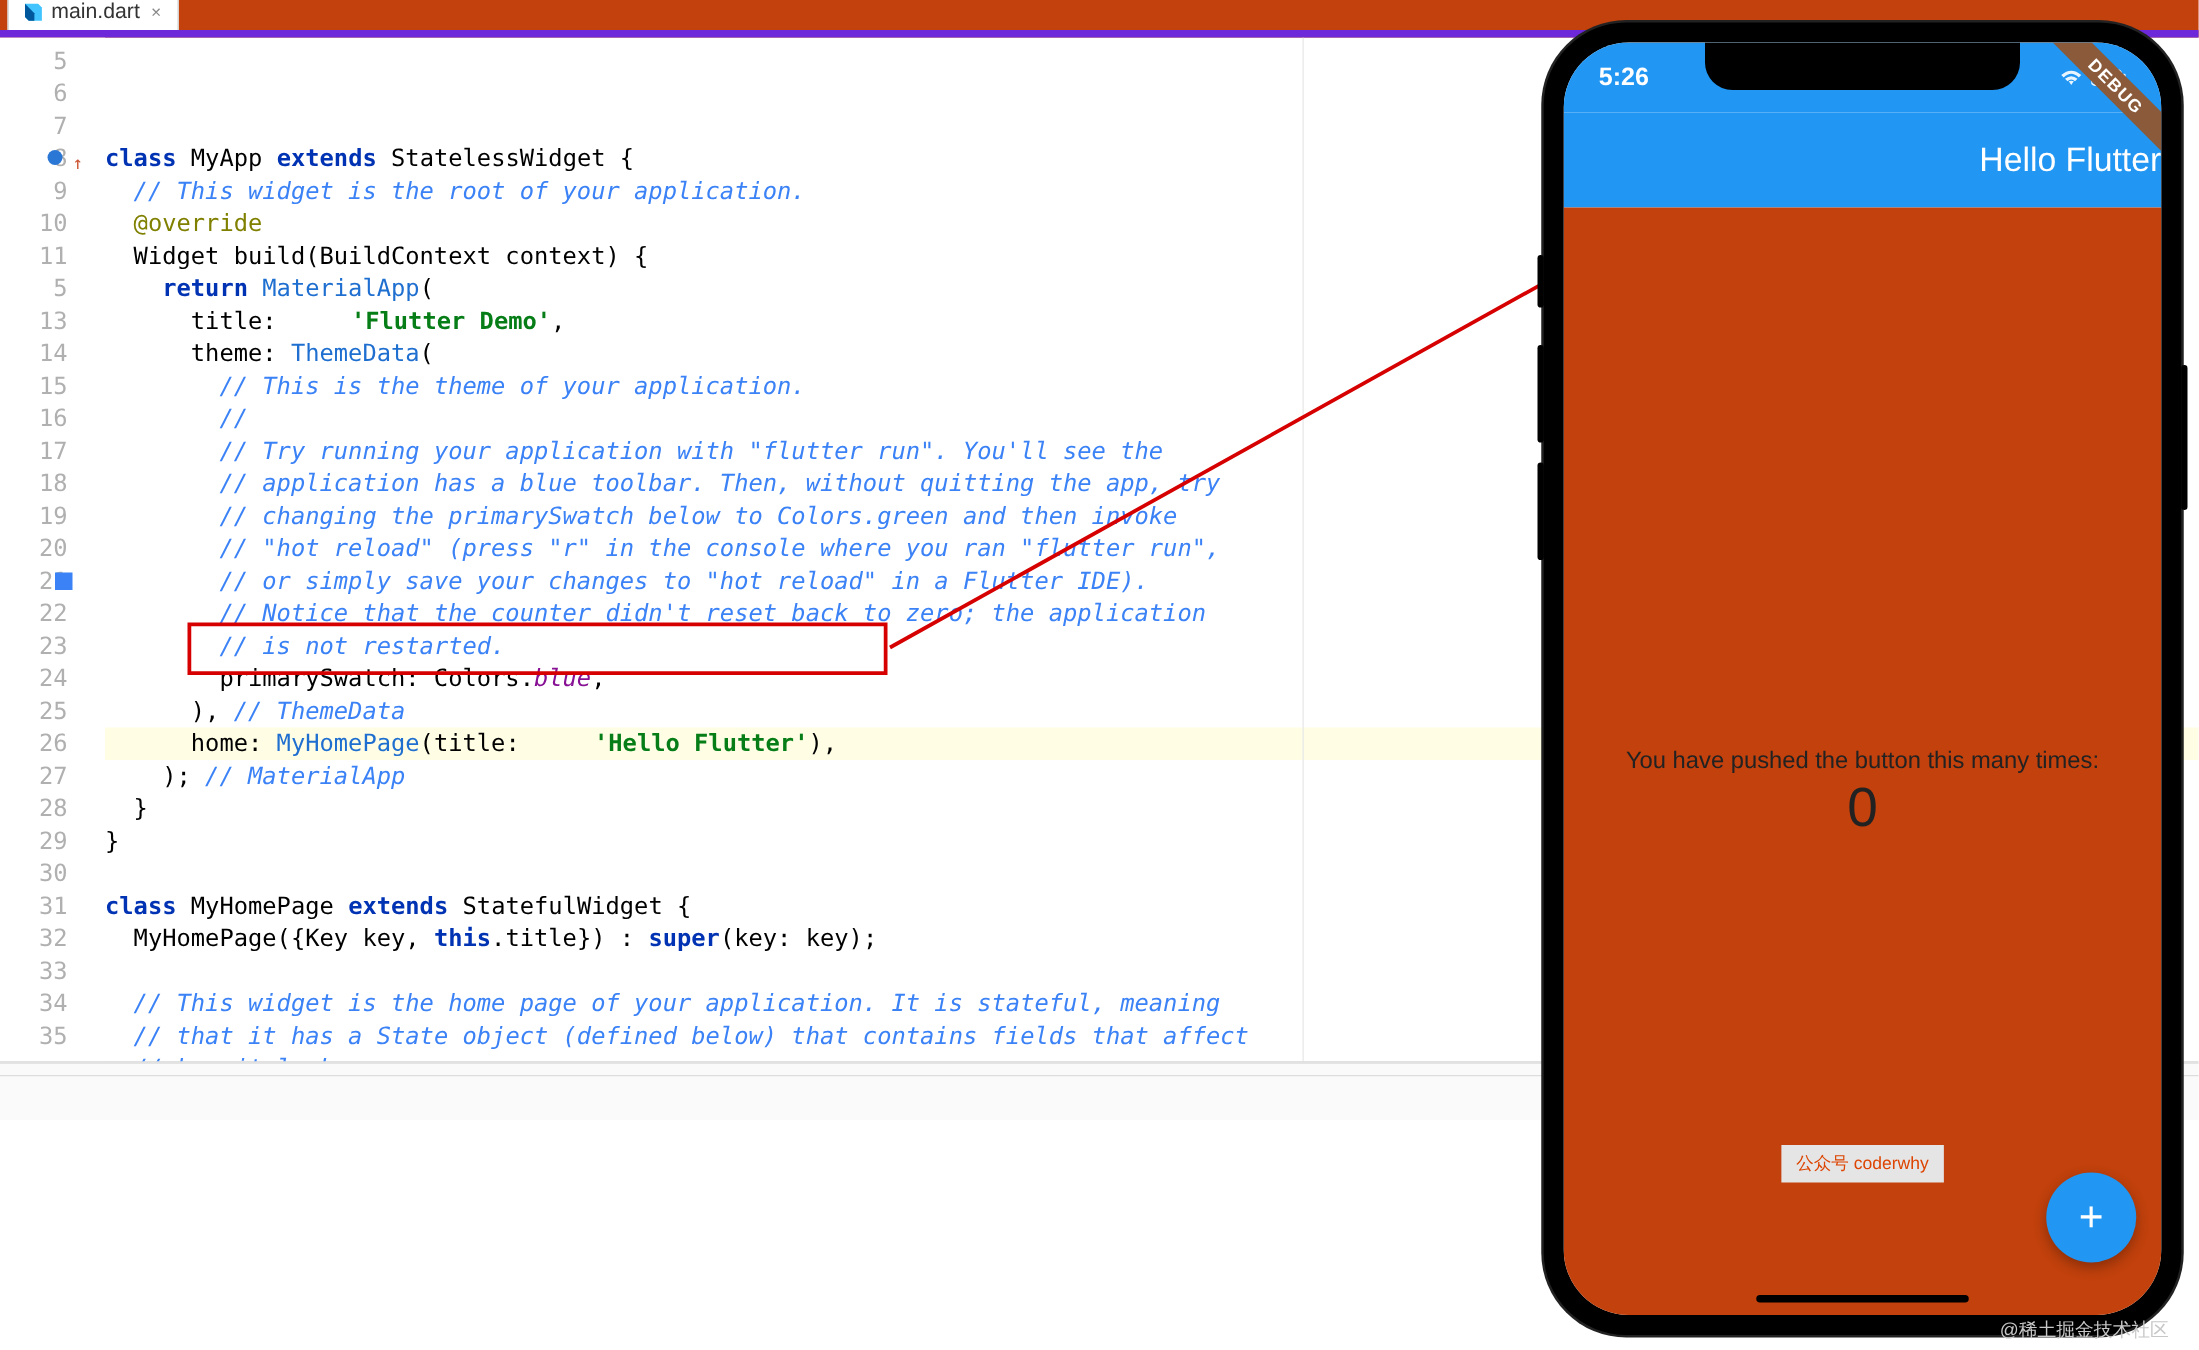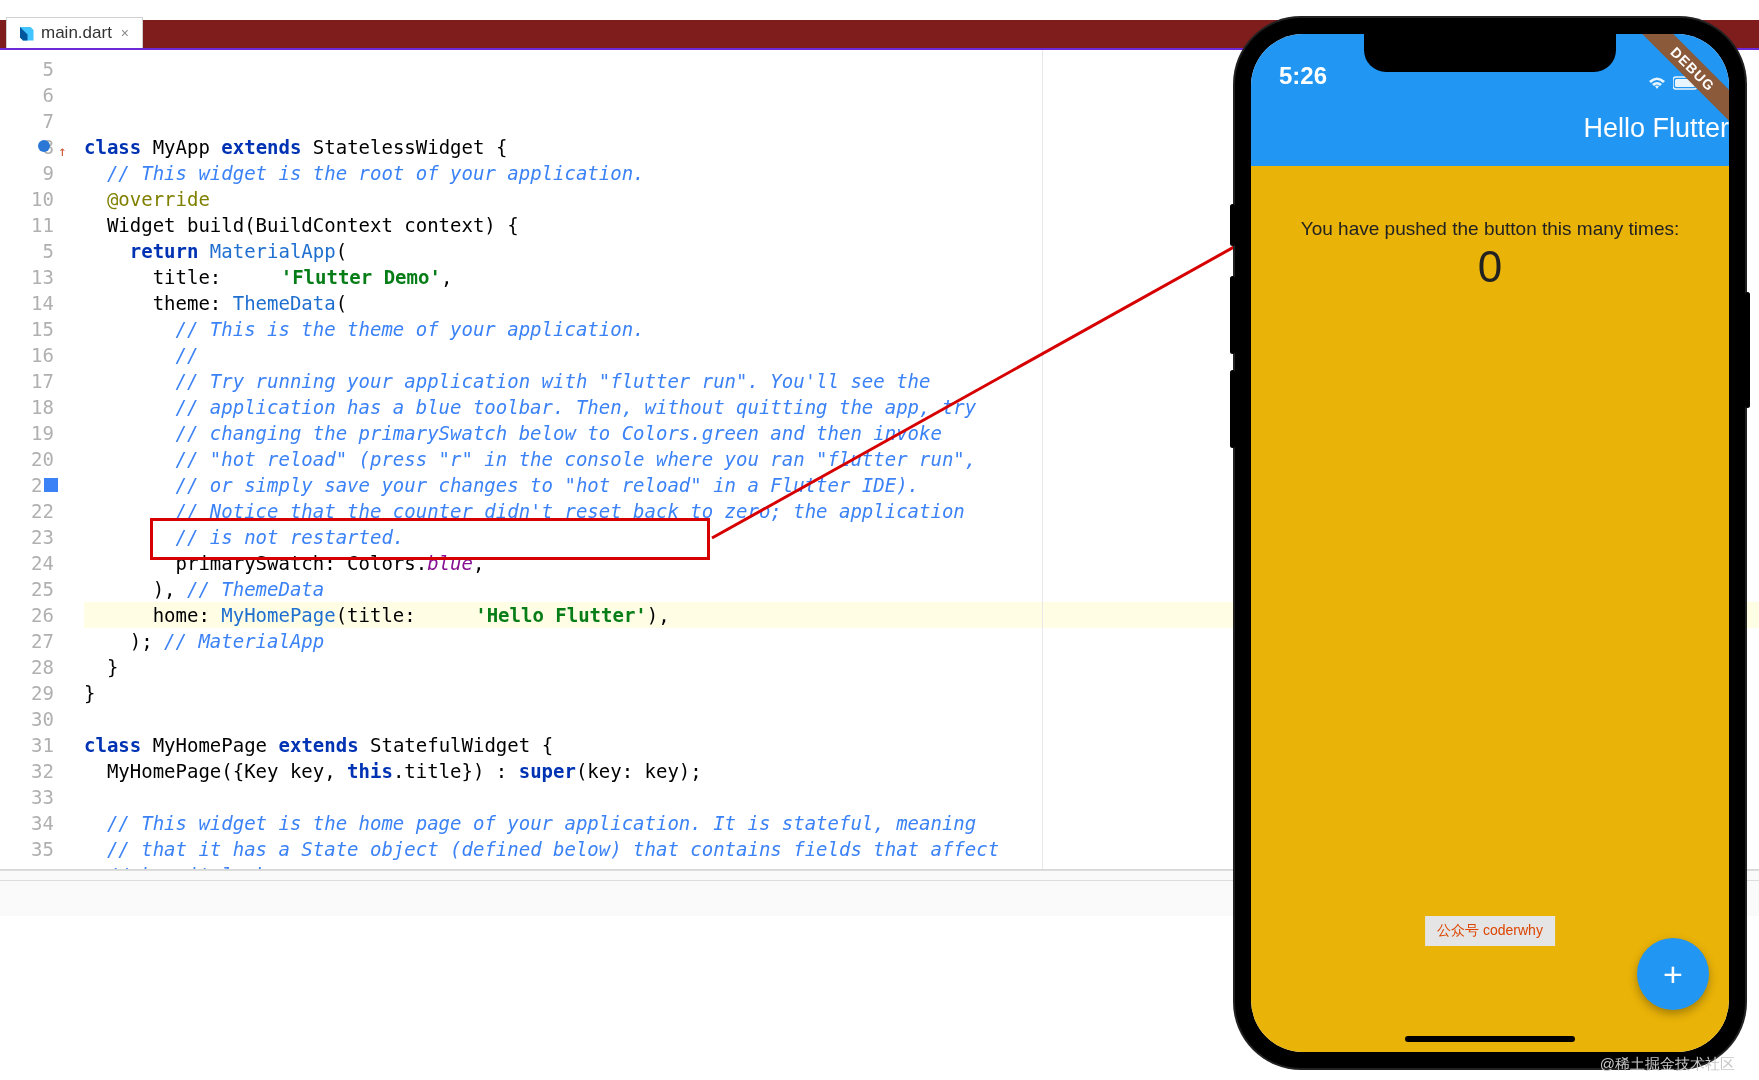--- a/index.html
+++ b/index.html
@@ -1,19 +1,19 @@
 <!DOCTYPE html>
 <html><head>
 <meta charset="utf-8">
 <style>
   * { margin: 0; padding: 0; box-sizing: border-box; }
   html, body { width: 1759px; height: 1080px; font-family: Menlo, Consolas, monospace; background: #fff; overflow: hidden; }
 
   
-  .file-tabs { height: 30px; border-bottom: 2px solid #6d28d9; display: flex; align-items: flex-end; padding-left: 6px; background: #7f1d1d; margin-top: 20px; }
+  .file-tabs { height: 30px; border-bottom: 6px solid #6d28d9; display: flex; align-items: flex-end; padding-left: 6px; background: #c2410c; }
   .file-tab { display: flex; align-items: center; gap: 6px; padding: 5px 10px; background: #fff; border: 1px solid #d0d0d0; border-bottom: none; font-family: -apple-system, sans-serif; font-size: 17px; color: #333; }
   .dart-icon { width: 18px; height: 18px; }
   .tab-close { width: 14px; height: 14px; display: flex; align-items: center; justify-content: center; color: #888; font-size: 14px; }
 
   
   .editor-wrap { position: relative; height: 820px; border-bottom: 1px solid #d8d8d8; }
   .editor { display: flex; height: 100%; overflow: hidden; }
   .gutter { width: 84px; text-align: right; padding-right: 30px; color: #b0b0b0; font-size: 19px; line-height: 26px; padding-top: 6px; user-select: none; background: #fff; }
   .gutter .ln { height: 26px; position: relative; }
   .bp { position: absolute; left: 38px; top: 6px; width: 12px; height: 12px; border-radius: 50%; background: #2b77d6; }
@@ -45,25 +45,25 @@
   
   .phone { position: absolute; right: 14px; top: 18px; width: 510px; height: 1050px; border-radius: 66px; background: #000; padding: 16px; box-shadow: 0 0 0 2px #222; }
   .phone-btn { position: absolute; background: #000; border-radius: 3px; }
   .phone-btn.left1 { left: -5px; top: 186px; width: 5px; height: 42px; }
   .phone-btn.left2 { left: -5px; top: 258px; width: 5px; height: 78px; }
   .phone-btn.left3 { left: -5px; top: 352px; width: 5px; height: 78px; }
   .phone-btn.right1 { right: -5px; top: 274px; width: 5px; height: 116px; }
   .screen { width: 100%; height: 100%; border-radius: 52px; background: #fff; overflow: hidden; position: relative; font-family: -apple-system, 'Helvetica Neue', sans-serif; }
   .notch { position: absolute; top: 0; left: 50%; transform: translateX(-50%); width: 252px; height: 38px; background: #000; border-bottom-left-radius: 22px; border-bottom-right-radius: 22px; z-index: 5; }
 
-  .status-bar-phone { height: 56px; background: #2196f3; display: flex; align-items: flex-end; justify-content: space-between; padding: 0 28px; color: #fff; font-size: 24px; font-weight: 600; }
+  .status-bar-phone { height: 56px; background: #2196f3; display: flex; align-items: center; justify-content: space-between; padding: 0 28px; color: #fff; font-size: 20px; font-weight: 600; }
   .status-right { display: flex; align-items: center; gap: 6px; opacity: .9; }
   .appbar { height: 76px; background: #2196f3; display: flex; align-items: center; justify-content: flex-end; color: #fff; font-size: 27px; font-weight: 500; }
 
-  .body-area { position: absolute; top: 132px; bottom: 0; left: 0; right: 0; background: #eab308; display: flex; flex-direction: column; align-items: center; }
+  .body-area { position: absolute; top: 132px; bottom: 0; left: 0; right: 0; background: #c2410c; display: flex; flex-direction: column; align-items: center; justify-content: center; }
   .body-text { font-size: 19px; color: #222; margin-top: 52px; }
   .counter { font-size: 44px; color: #222; margin-top: 2px; }
 
   .fab { position: absolute; right: 20px; bottom: 42px; width: 72px; height: 72px; border-radius: 50%; background: #2196f3; box-shadow: 0 4px 10px rgba(0,0,0,.3); display: flex; align-items: center; justify-content: center; color: #fff; font-size: 34px; }
   .home-ind { position: absolute; bottom: 10px; left: 50%; transform: translateX(-50%); width: 170px; height: 6px; background: #000; border-radius: 4px; }
 
   .debug-banner { position: absolute; top: 0; right: 0; width: 120px; height: 120px; overflow: hidden; }
   .debug-banner span { position: absolute; top: 24px; right: -32px; transform: rotate(45deg); background: #8a5a3a; color: #fff; font-size: 14px; font-weight: bold; padding: 3px 40px; letter-spacing: 1px; }
 
   .toast { position: absolute; bottom: 106px; left: 50%; transform: translateX(-50%); background: #e5e5e5; color: #d40; font-size: 14px; padding: 6px 12px; }

